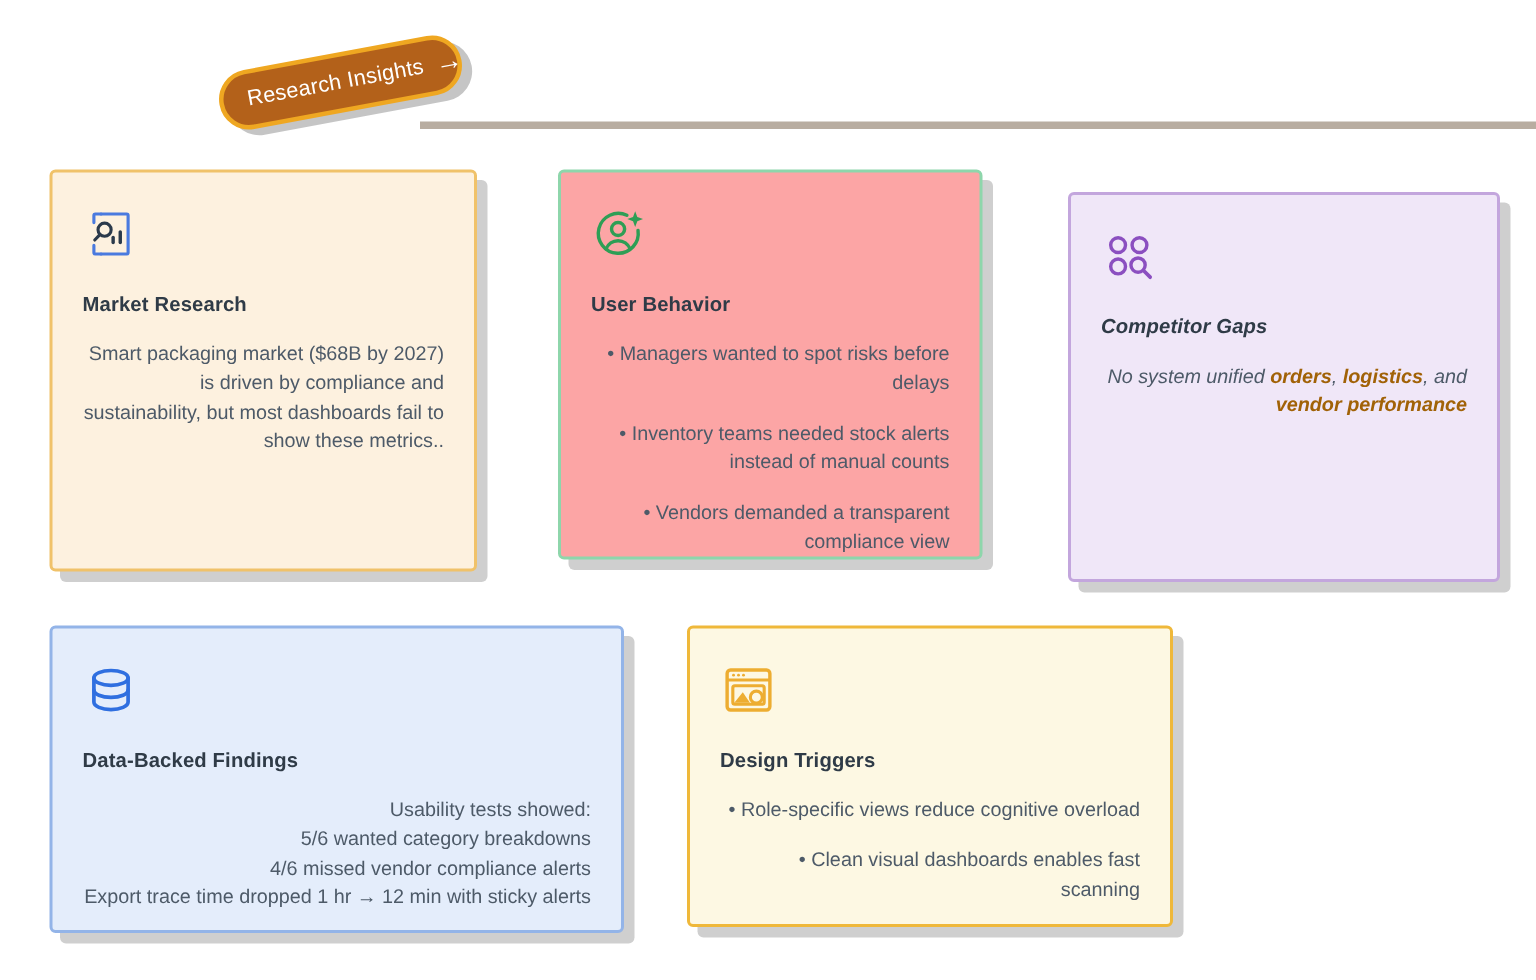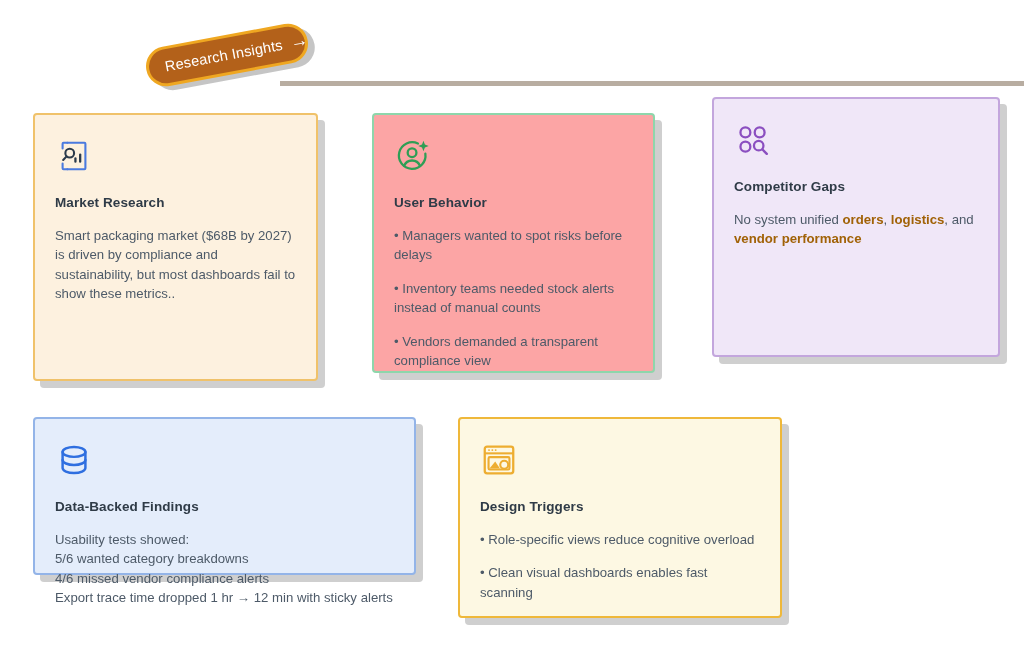--- a/index.html
+++ b/index.html
@@ -88,39 +88,39 @@
     font-weight: 600;
     color: #2f3b47;
     margin: 0 0 16px 0;
     letter-spacing: 0.1px;
   }
   .card-body {
     font-size: 13.2px;
     line-height: 1.47;
     color: #4d5a68;
   }
-  .card-body p { margin: 0 0 14px 0; }
+  .card-body p { margin: 0 0 14px 0; text-align: right; }
   .card-body p:last-child { margin-bottom: 0; }
   .card-body b { font-weight: 700; color: #a16207; }
 
   
   #card-market-research {
     left: 33px;  top: 113px;  width: 285px; height: 268px;
     background: #fdf1df; border-color: #f0c26a;
   }
   #card-user-behavior {
     left: 372px; top: 113px;  width: 283px; height: 260px;
     background: #fca5a5; border-color: #8ed6ab;
   }
   #card-competitor-gaps {
-    left: 712px; top: 97px;  width: 288px; height: 260px;
-    background: #f0e7f8; border-color: #c3a6dd;
+    left: 712px; top: 128px;  width: 288px; height: 260px;
+    background: #f0e7f8; border-color: #c3a6dd; font-style: italic;
   }
   #card-data-backed-findings {
-    left: 33px;  top: 417px;  width: 383px; height: 158px;
+    left: 33px;  top: 417px;  width: 383px; height: 205px;
     background: #e4edfb; border-color: #93b4e8;
   }
   #card-design-triggers {
     left: 458px; top: 417px;  width: 324px; height: 201px;
     background: #fdf8e3; border-color: #efb83a;
   }
 </style>
 </head>
 <body>
 

